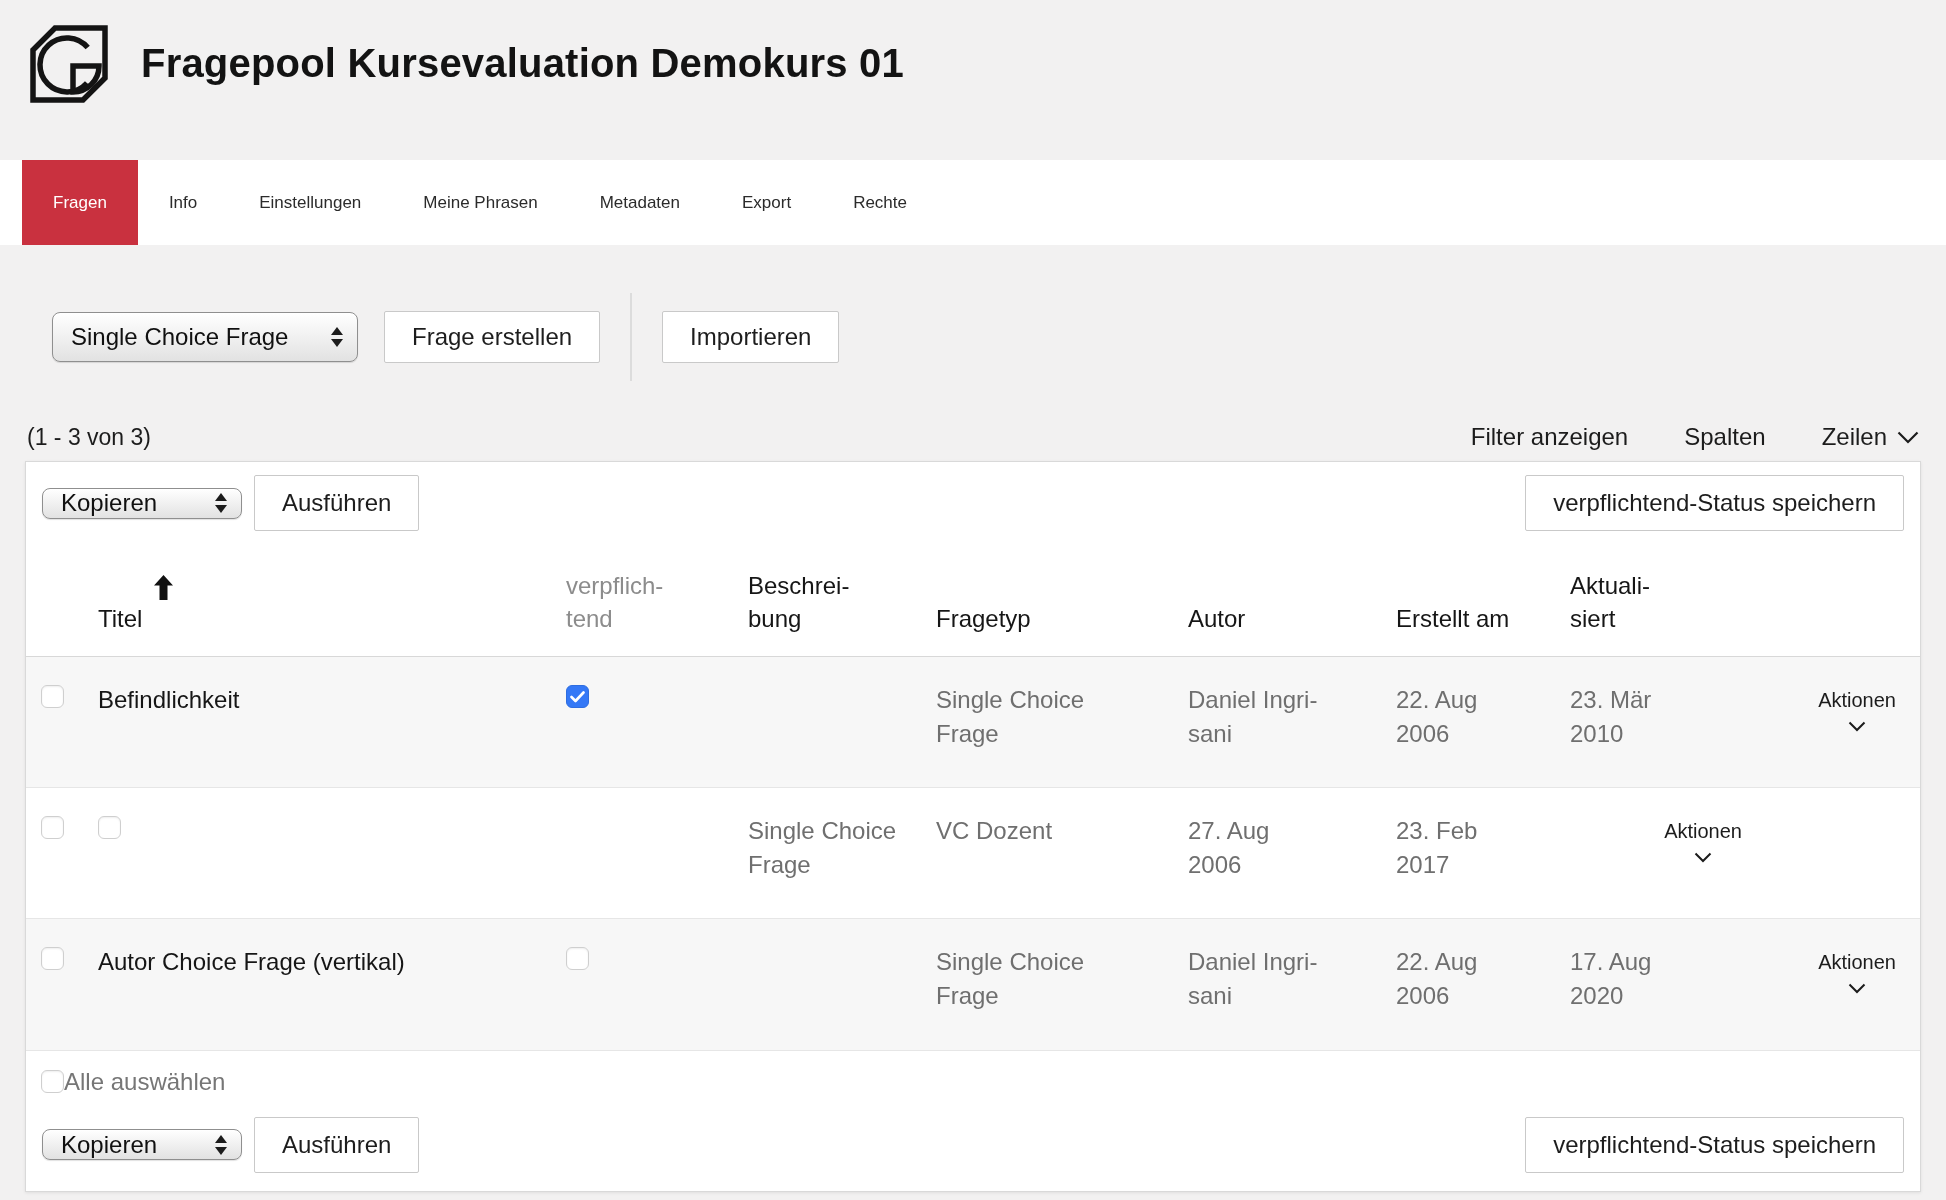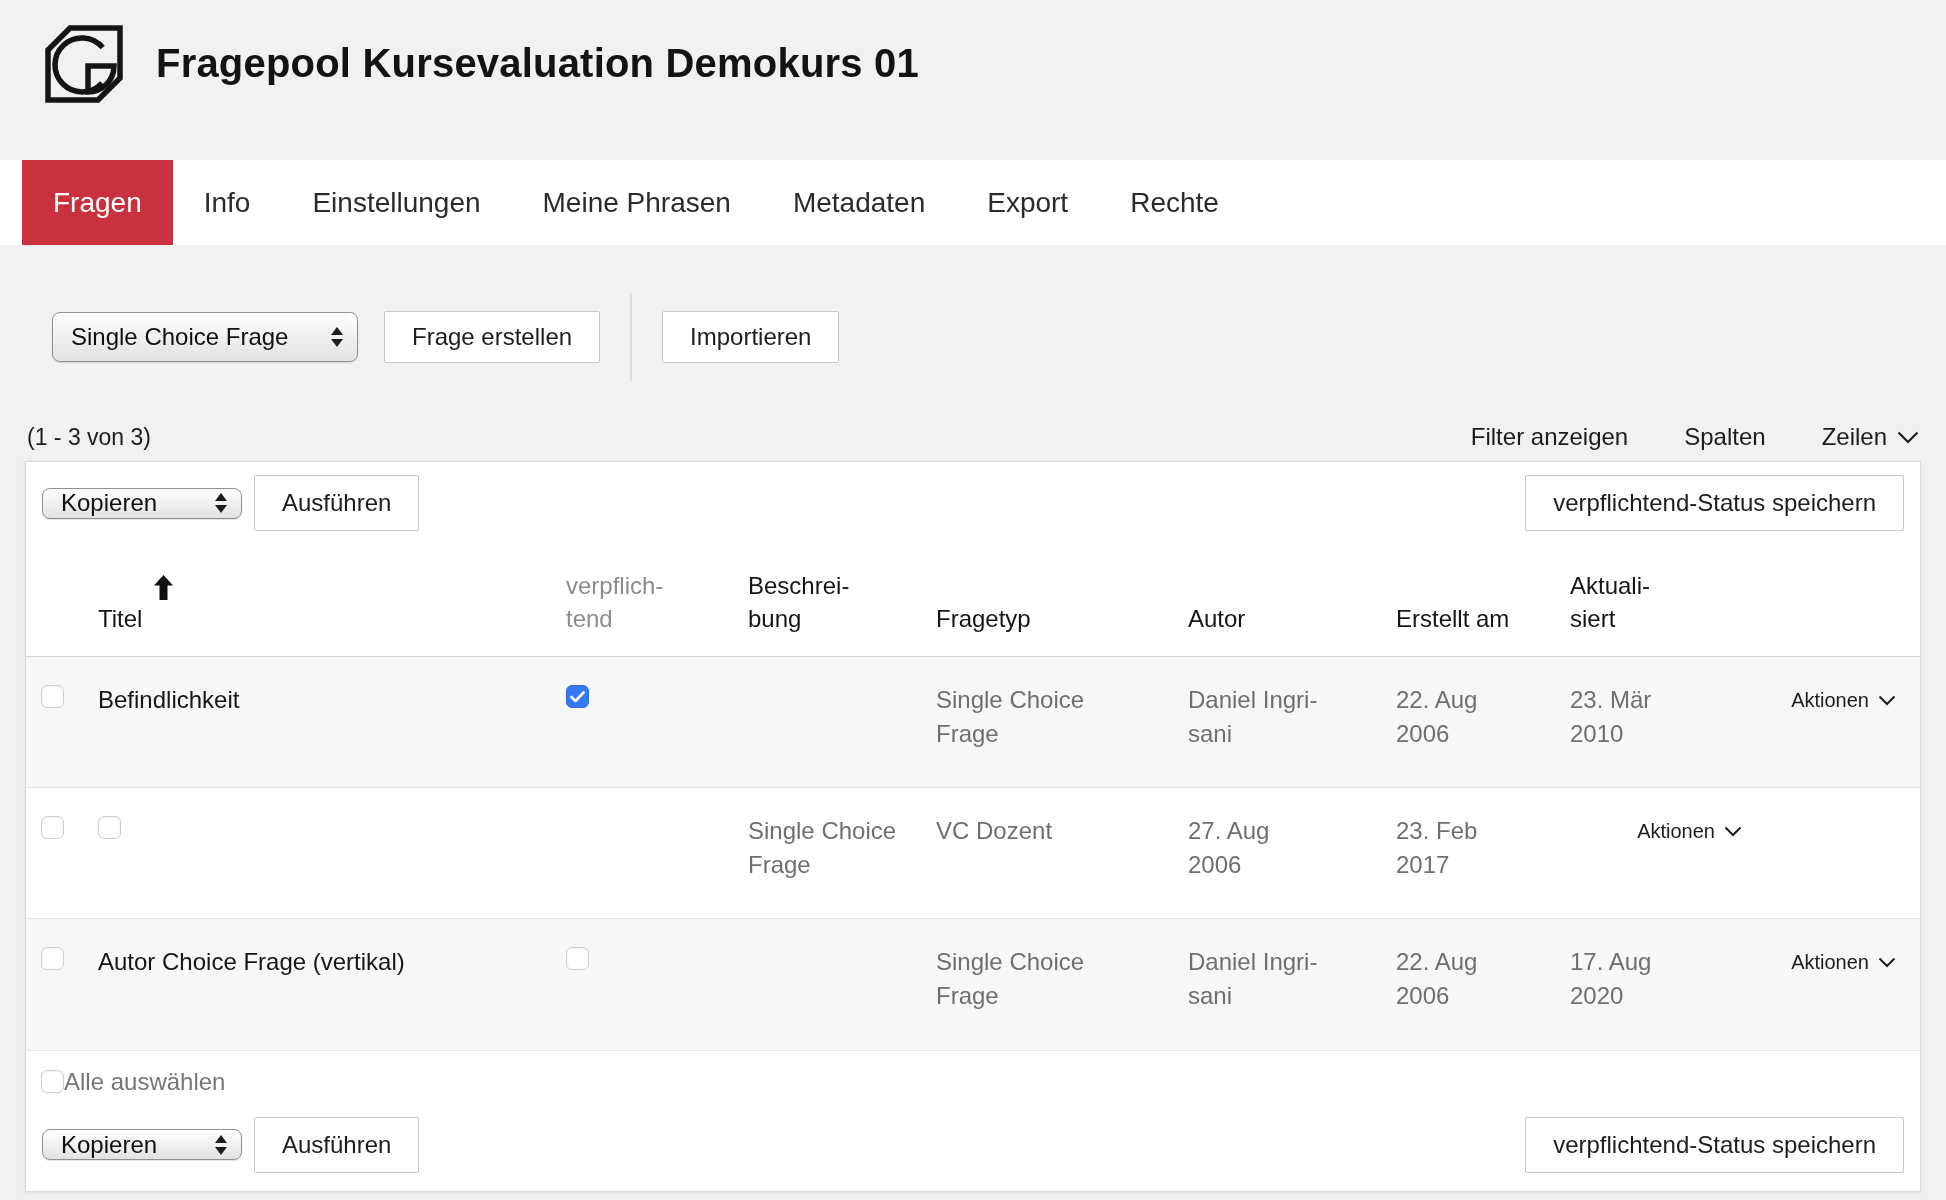--- a/index.html
+++ b/index.html
@@ -5,27 +5,27 @@
   * { box-sizing: border-box; margin: 0; padding: 0; }
   html,body { width:1946px; height:1200px; }
   body {
     background:#f2f1f1;
     font-family:"Liberation Sans","DejaVu Sans",sans-serif;
     color:#161616;
     overflow:hidden;
   }
 
   
-  .app-header { height:127px; display:flex; align-items:center; gap:28px; padding-left:40px; }
+  .app-header { height:127px; display:flex; align-items:center; gap:28px; padding-left:25px; }
   .logo svg { display:block; }
   .page-title { font-size:40px; font-weight:700; color:#131313; letter-spacing:0.2px; }
 
   
   .tabbar { margin-top:33px; height:85px; background:#ffffff; display:flex; align-items:stretch; padding-left:22px; }
-  .tab { display:flex; align-items:center; padding:0 31px; font-size:28px; color:#2b2b2b; cursor:pointer; white-space:nowrap; }
+  .tab { display:flex; align-items:center; padding:0 31px; font-size:17px; color:#2b2b2b; cursor:pointer; white-space:nowrap; }
   .tab.active { background:#c9313f; color:#ffffff; }
 
   
   .controls { display:flex; align-items:center; margin:66px 0 0 52px; height:52px; }
   .mac-select {
     display:inline-flex; align-items:center; justify-content:space-between;
     height:50px; border:1px solid #8f8f8f; border-radius:8px;
     background:linear-gradient(#ffffff,#e2e2e2);
     box-shadow:inset 0 1px 0 rgba(255,255,255,.9), 0 1px 1px rgba(0,0,0,.12);
     padding:0 14px 0 18px; font-size:24px; color:#101010; cursor:pointer;
@@ -71,21 +71,21 @@
   .vp-cell { padding-top:2px; }
 
   .cb { width:23px; height:23px; border-radius:6px; border:1px solid #cfcfcf; background:#ffffff;
         box-shadow:inset 0 1px 2px rgba(0,0,0,.07); cursor:pointer;
         display:flex; align-items:center; justify-content:center; }
   .cb svg { display:none; }
   .cb.checked { background:#3478f6; border-color:#2e6de0; box-shadow:none; }
   .cb.checked svg { display:block; }
 
   .actions-cell { justify-self:end; padding-right:24px; padding-top:6px; }
-  .actions-dd { display:flex; align-items:center; gap:9px; font-size:20px; color:#1c1c1c; cursor:pointer; white-space:nowrap; }
+  .actions-dd { display:flex; align-items:center; gap:9px; font-size:20px; color:#1c1c1c; cursor:pointer; white-space:nowrap;flex-direction:column; }
 
   .select-all-row { display:flex; align-items:center; padding:17px 0 13px 15px; }
   .select-all-label { font-size:24px; color:#767676; }
 
   .card-toolbar.bottom { padding:8px 16px 18px 16px; }
 
   .bottom-range { margin:16px 0 0 27px; font-size:23px; color:#1c1c1c; }
 
   .chev svg { display:block; }
 </style>

